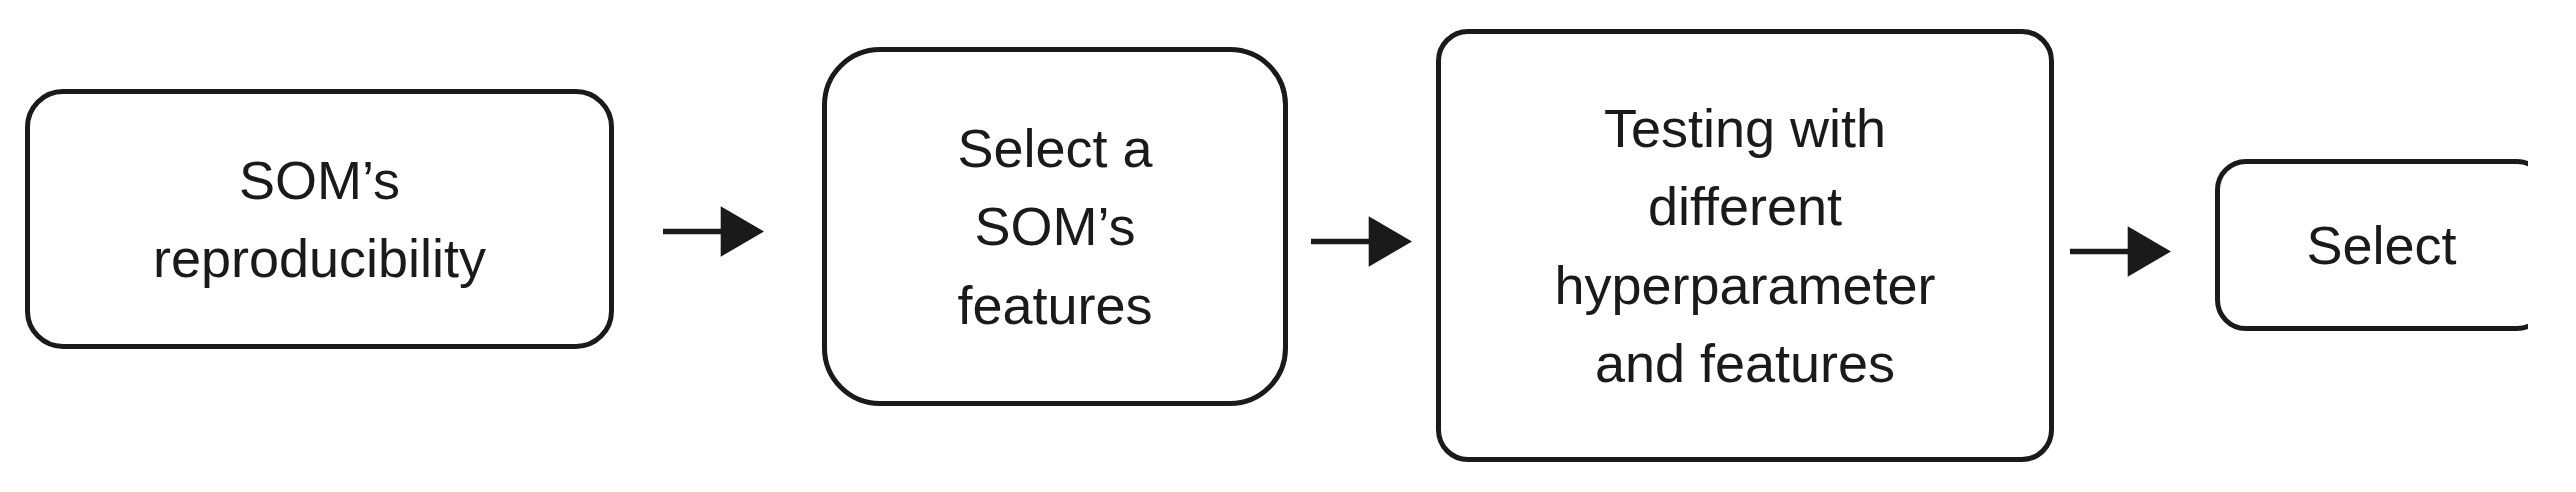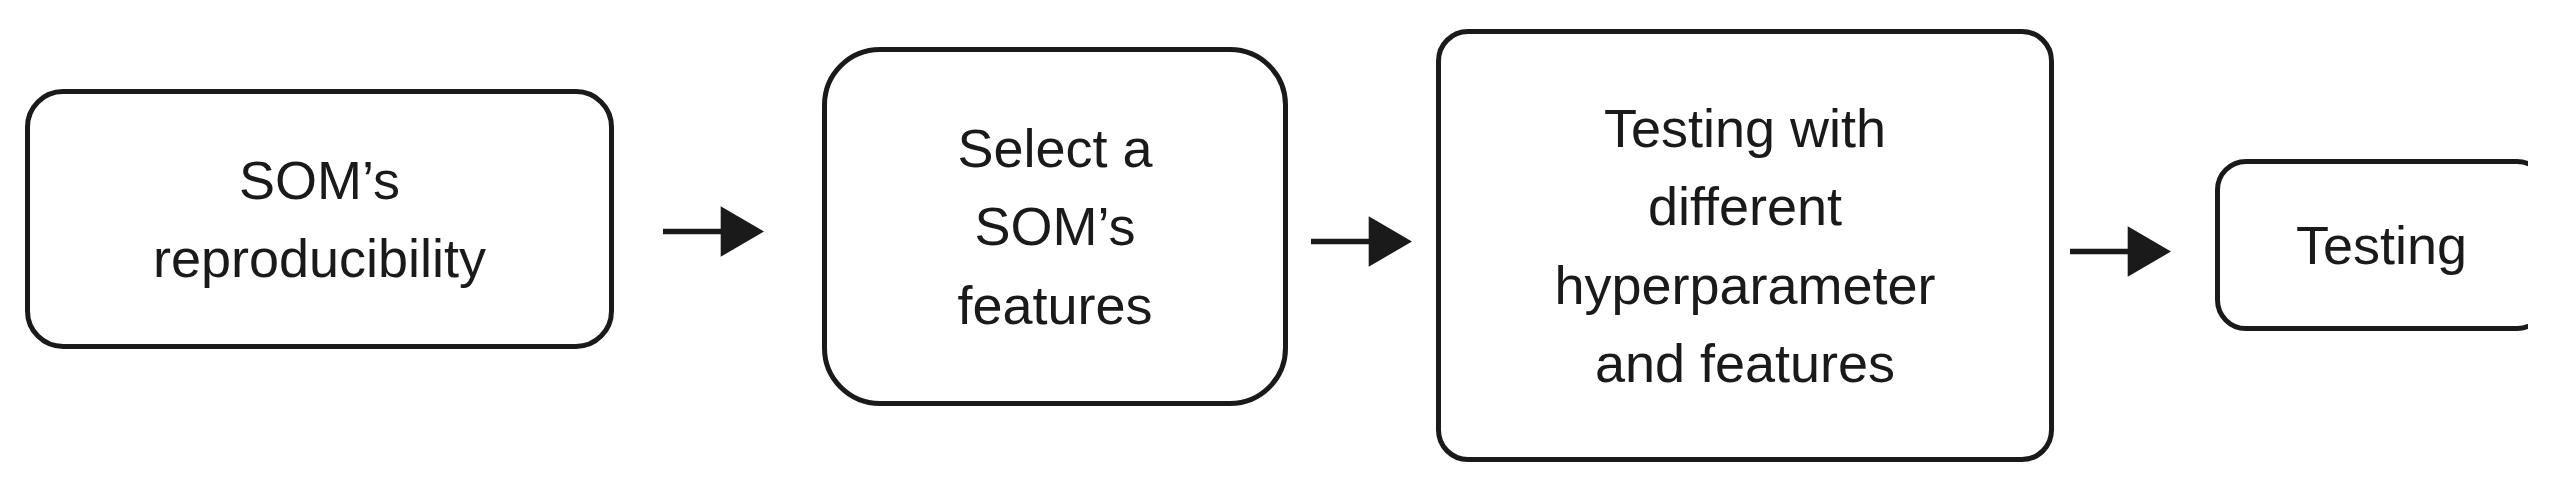--- a/index.html
+++ b/index.html
@@ -77,17 +77,17 @@
 hyperparameter
 and features</span>
   </div>
 
   <svg class="arrow arrow-3" width="101" height="51" viewBox="0 0 112 56" aria-hidden="true">
     <line x1="0" y1="28" x2="66" y2="28" stroke="currentColor" stroke-width="6"></line>
     <polygon points="64,0 112,28 64,56" fill="currentColor"></polygon>
   </svg>
 
   <div class="flow-box box-4">
-    <span class="box-label">Testing</span>
+    <span class="box-label">Select</span>
   </div>
 
 </div>
 
 
 </body></html>

